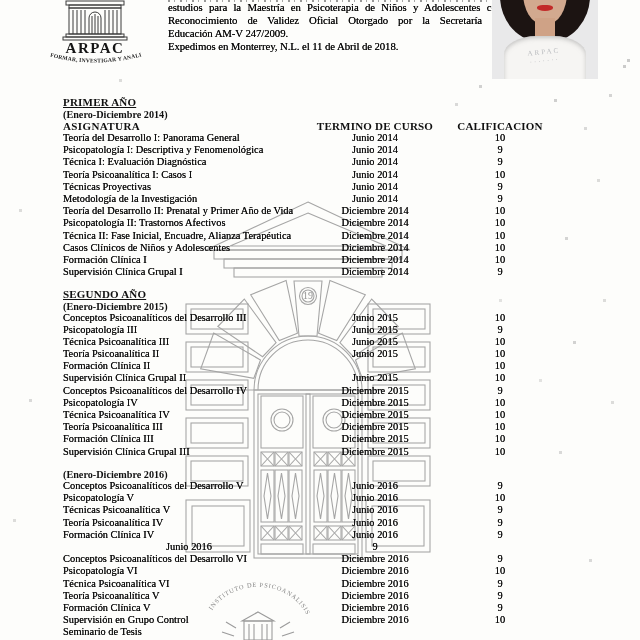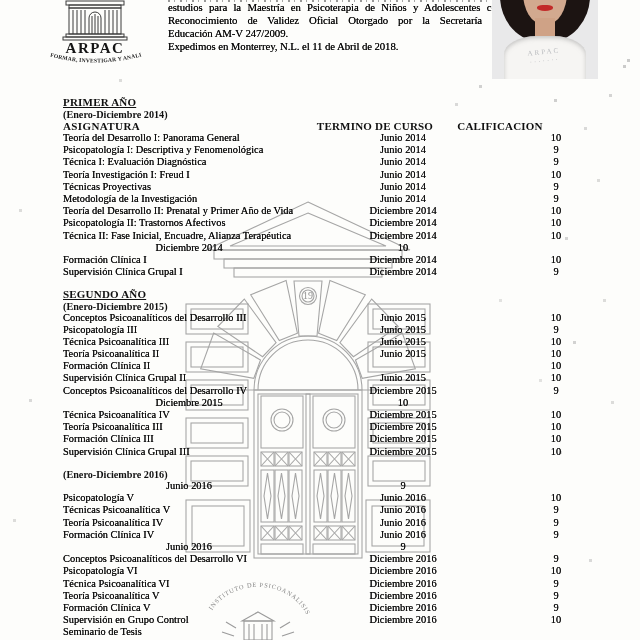--- a/index.html
+++ b/index.html
@@ -25,21 +25,21 @@
   .photo .stamp{position:absolute;left:6px;top:48px;width:94px;height:30px;color:#8b8f96;opacity:.55;font-size:7px;letter-spacing:2px;text-align:center;transform:rotate(-6deg);line-height:9px;}
   
   .section{position:absolute;left:63px;width:506px;z-index:3;}
   .sec-title{font-weight:bold;font-size:11px;height:11.5px;line-height:11.5px;text-decoration:underline;letter-spacing:.2px;}
   .sec-sub{font-weight:bold;font-size:10.2px;height:11px;line-height:11.5px;}
   .row{display:grid;grid-template-columns:252px 120px 130px;}
   .row span{white-space:nowrap;}
   .head{height:12.5px;line-height:12.5px;font-weight:bold;}
   .head .c-subj{font-size:11px;letter-spacing:.4px;}
   .head .c-term,.head .c-grade{font-size:11px;letter-spacing:.2px;}
-  .rows .row{height:12.2px;line-height:12.3px;font-size:10.4px;gap:28px;}
+  .rows .row{height:12.2px;line-height:12.3px;font-size:10.4px;}
   .rows .row span{text-shadow:0 0 .35px #111;}
   .c-term,.c-grade{text-align:center;}
   
   .wm{position:absolute;left:0;top:0;z-index:1;}
   .specks{position:absolute;left:0;top:0;width:1px;height:1px;background:transparent;
     box-shadow:555px 100px 0 1px rgba(90,90,90,.28),585px 128px 0 1px rgba(90,90,90,.22),
     610px 95px 0 1px rgba(90,90,90,.25),598px 180px 0 1px rgba(90,90,90,.2),
     566px 238px 0 1px rgba(90,90,90,.25),604px 300px 0 1px rgba(90,90,90,.2),
     574px 342px 0 1px rgba(90,90,90,.26),612px 402px 0 1px rgba(90,90,90,.2),
     560px 452px 0 1px rgba(90,90,90,.22),20px 210px 0 1px rgba(90,90,90,.2),
@@ -268,21 +268,21 @@
             <span class="c-subj">Psicopatología I: Descriptiva y Fenomenológica</span>
             <span class="c-term">Junio  2014</span>
             <span class="c-grade">9</span>
           </div>
           <div class="row">
             <span class="c-subj">Técnica I: Evaluación Diagnóstica</span>
             <span class="c-term">Junio 2014</span>
             <span class="c-grade">9</span>
           </div>
           <div class="row">
-            <span class="c-subj">Teoría Investigación I: Freud I</span>
+            <span class="c-subj">Teoría Psicoanalítica I: Casos I</span>
             <span class="c-term">Junio 2014</span>
             <span class="c-grade">10</span>
           </div>
           <div class="row">
             <span class="c-subj">Técnicas Proyectivas</span>
             <span class="c-term">Junio 2014</span>
             <span class="c-grade">9</span>
           </div>
           <div class="row">
             <span class="c-subj">Metodología de la Investigación</span>
@@ -298,20 +298,21 @@
             <span class="c-subj">Psicopatología II: Trastornos Afectivos</span>
             <span class="c-term">Diciembre 2014</span>
             <span class="c-grade">10</span>
           </div>
           <div class="row">
             <span class="c-subj">Técnica II: Fase Inicial, Encuadre, Alianza Terapéutica</span>
             <span class="c-term">Diciembre 2014</span>
             <span class="c-grade">10</span>
           </div>
           <div class="row">
+            <span class="c-subj">Casos Clínicos de Niños y Adolescentes</span>
             <span class="c-term">Diciembre 2014</span>
             <span class="c-grade">10</span>
           </div>
           <div class="row">
             <span class="c-subj">Formación Clínica I</span>
             <span class="c-term">Diciembre 2014</span>
             <span class="c-grade">10</span>
           </div>
           <div class="row">
             <span class="c-subj">Supervisión Clínica Grupal I</span>
@@ -355,20 +356,21 @@
             <span class="c-subj">Supervisión Clínica Grupal II</span>
             <span class="c-term">Junio 2015</span>
             <span class="c-grade">10</span>
           </div>
           <div class="row">
             <span class="c-subj">Conceptos Psicoanalíticos del Desarrollo IV</span>
             <span class="c-term">Diciembre 2015</span>
             <span class="c-grade">9</span>
           </div>
           <div class="row">
+            <span class="c-subj">Psicopatología IV</span>
             <span class="c-term">Diciembre 2015</span>
             <span class="c-grade">10</span>
           </div>
           <div class="row">
             <span class="c-subj">Técnica Psicoanalítica IV</span>
             <span class="c-term">Diciembre 2015</span>
             <span class="c-grade">10</span>
           </div>
           <div class="row">
             <span class="c-subj">Teoría Psicoanalítica III</span>
@@ -386,20 +388,21 @@
             <span class="c-grade">10</span>
           </div>
         </div>
     </div>
 
     <div class="section" style="top: 469px;">
       <div class="sec-sub">(Enero-Diciembre 2016)</div>
 
       <div class="rows">
           <div class="row">
+            <span class="c-subj">Conceptos Psicoanalíticos  del Desarrollo V</span>
             <span class="c-term">Junio 2016</span>
             <span class="c-grade">9</span>
           </div>
           <div class="row">
             <span class="c-subj">Psicopatología V</span>
             <span class="c-term">Junio 2016</span>
             <span class="c-grade">10</span>
           </div>
           <div class="row">
             <span class="c-subj">Técnicas Psicoanalítica V</span>

